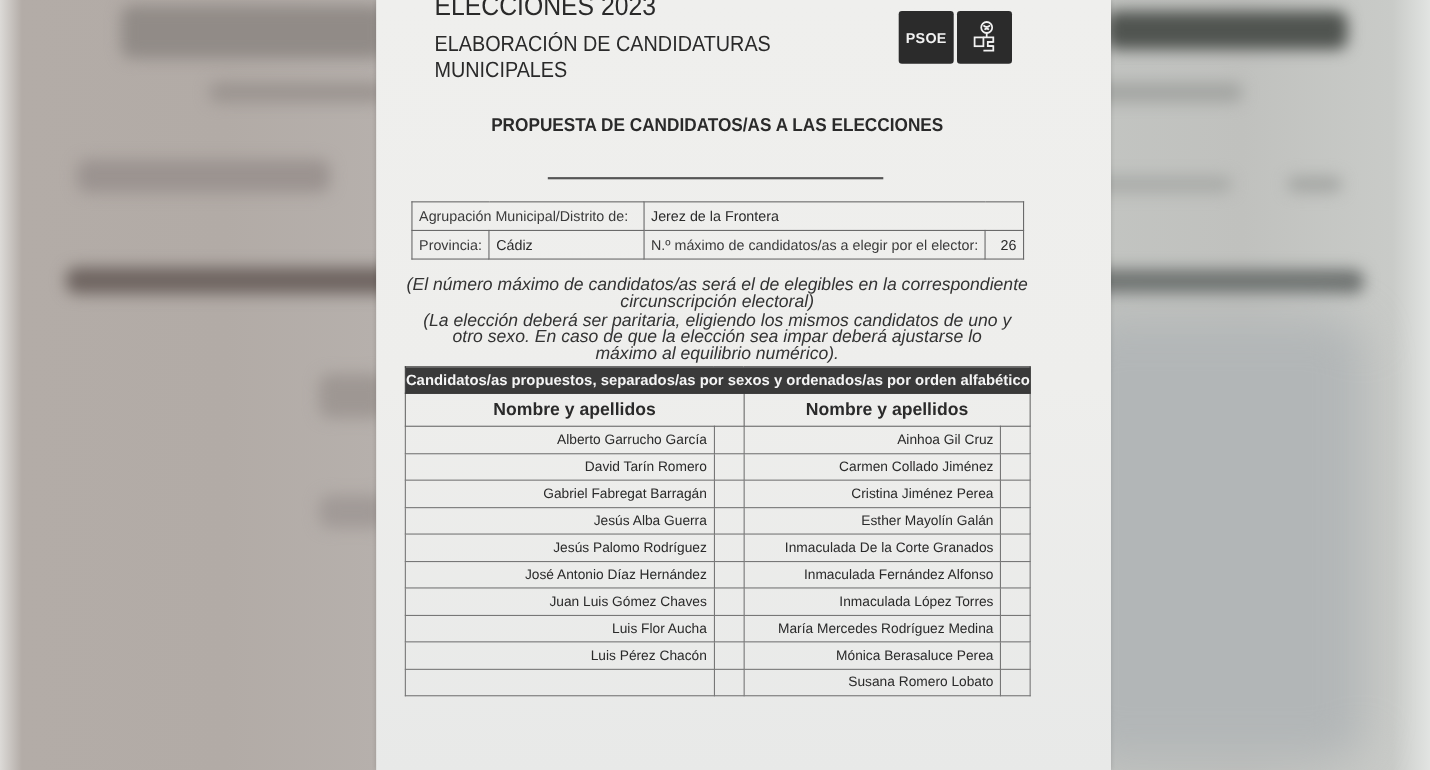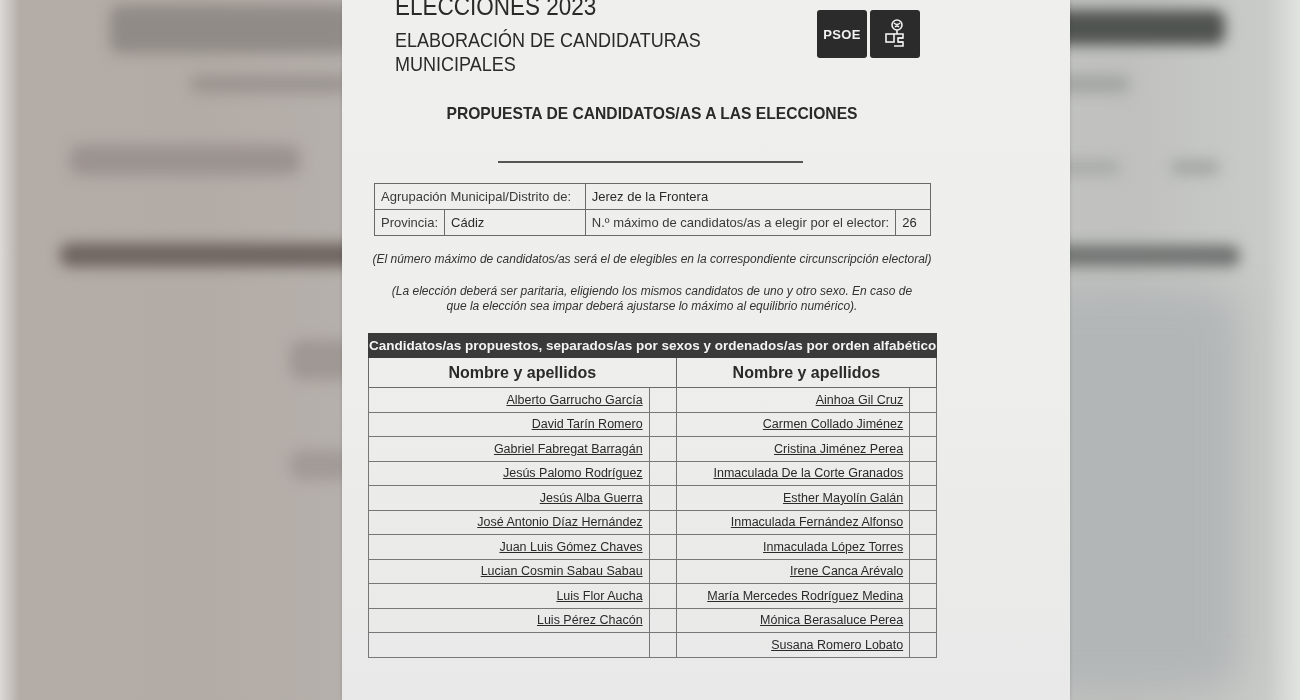--- a/index.html
+++ b/index.html
@@ -30,21 +30,21 @@
     .left .b6 { left: 290px; top: 450px; width: 60px; height: 30px; background: #a19a97; }
     .right .b1 { left: 45px; top: 10px; width: 220px; height: 35px; background: #505450; }
     .right .b2 { left: 10px; top: 75px; width: 160px; height: 18px; background: #a3a5a2; }
     .right .b3 { left: 10px; top: 160px; width: 150px; height: 15px; background: #a9aba8; }
     .right .b4 { left: 210px; top: 160px; width: 50px; height: 15px; background: #a5a7a4; }
     .right .b5 { left: 0px; top: 245px; width: 280px; height: 22px; background: #6f7371; }
     .right .b6 { left: 10px; top: 290px; width: 270px; height: 400px; background: #b2b6b7; border-radius: 30px; filter: blur(20px); }
 
     
     .doc {
-      position: absolute; left: 342px; top: 0; width: 728px; height: 700px;
+      position: absolute; left: 342px; top: 0; width: 668px; height: 700px;
       background: linear-gradient(180deg, #efefed 0%, #eeeeec 50%, #e8e9e8 100%);
       color: #232323;
       box-shadow: 0 0 4px rgba(0,0,0,0.15);
     }
     .hdr-line {
       position: absolute; left: 53px; font-family: "Liberation Sans", sans-serif;
       color: #2a2a2a; transform: scaleX(0.9); transform-origin: left center; white-space: nowrap;
     }
     .hdr-1 { top: -8px; font-size: 25px; }
     .hdr-2 { top: 29px; font-size: 20px; }
@@ -67,38 +67,38 @@
     
     .info {
       position: absolute; top: 183px; left: 32px; width: 557px;
       border-collapse: collapse; font-size: 13px;
     }
     .info td { border: 1px solid #6a6a6a; height: 26px; padding: 0 6px; white-space: nowrap; }
     .info .lbl { color: #3a3a3a; }
     .info .val { font-weight: normal; color: #2a2a2a; }
     .note {
       position: absolute; left: 0; width: 620px; text-align: center;
-      font-style: italic; font-size: 12px; color: #333; line-height: 15px;
+      font-style: italic; font-size: 16px; color: #333; line-height: 15px;
     }
     .note-1 { top: 252px; }
     .note-2 { top: 284px; padding: 0 40px; }
     
     .cand {
       position: absolute; top: 333px; left: 26px; width: 562px;
       border-collapse: collapse; font-size: 12.5px; color: #2a2a2a;
     }
     .cand .banner th {
       background: #3a3a3a; color: #f4f4f4; font-weight: bold; font-size: 13.5px;
       height: 24px; text-align: center; white-space: nowrap; border: 1px solid #3a3a3a;
     }
     .cand .colhdr th {
       font-weight: bold; font-size: 16px; height: 30px; border: 1px solid #6a6a6a;
       text-align: center;
     }
-    .cand td { border: 1px solid #777; height: 24.5px; padding: 0 6px; white-space: nowrap; text-decoration: underline; }
+    .cand td { border: 1px solid #777; height: 24.5px; padding: 0 6px; white-space: nowrap; }
     .cand td.name { text-align: right; }
     .cand td.box { width: 27px; }
   </style>
 </head>
 <body>
 
 <div class="side left">
   <div class="blur-bar b1"></div>
   <div class="blur-bar b2"></div>
   <div class="blur-bar b3"></div>
@@ -140,21 +140,21 @@
   <table class="info">
     <tbody>
         <tr>
       <td class="lbl" colspan="2">Agrupación Municipal/Distrito de:</td>
       <td class="val" colspan="2">Jerez de la Frontera</td>
     </tr>
     <tr>
       <td class="lbl" style="width:60px">Provincia:</td>
       <td class="val" style="width:142px">Cádiz</td>
       <td class="lbl">N.º máximo de candidatos/as a elegir por el elector:</td>
-      <td class="val" style="width:36px;text-align:left">26</td>
+      <td class="val" style="width:36px;text-align:right">26</td>
     </tr>
   </tbody>
     </table>
 
   <div class="note note-1">(El número máximo de candidatos/as será el de elegibles en la correspondiente circunscripción electoral)</div>
   <div class="note note-2">(La elección deberá ser paritaria, eligiendo los mismos candidatos de uno y otro sexo. En caso de que la elección sea impar deberá ajustarse lo máximo al equilibrio numérico).</div>
 
   <table class="cand">
     <tbody>
         <tr class="banner">
@@ -176,47 +176,41 @@
       <td class="name">Carmen Collado Jiménez</td>
       <td class="box"></td>
     </tr>
     <tr>
       <td class="name">Gabriel Fabregat Barragán</td>
       <td class="box"></td>
       <td class="name">Cristina Jiménez Perea</td>
       <td class="box"></td>
     </tr>
     <tr>
+      <td class="name">Jesús Alba Guerra</td>
+      <td class="box"></td>
+      <td class="name">Esther Mayolín Galán</td>
+      <td class="box"></td>
+    </tr>
+    <tr>
       <td class="name">Jesús Palomo Rodríguez</td>
       <td class="box"></td>
       <td class="name">Inmaculada De la Corte Granados</td>
       <td class="box"></td>
     </tr>
     <tr>
-      <td class="name">Jesús Alba Guerra</td>
-      <td class="box"></td>
-      <td class="name">Esther Mayolín Galán</td>
-      <td class="box"></td>
-    </tr>
-    <tr>
       <td class="name">José Antonio Díaz Hernández</td>
       <td class="box"></td>
       <td class="name">Inmaculada Fernández Alfonso</td>
       <td class="box"></td>
     </tr>
     <tr>
       <td class="name">Juan Luis Gómez Chaves</td>
       <td class="box"></td>
       <td class="name">Inmaculada López Torres</td>
-      <td class="box"></td>
-    </tr>
-    <tr>
-      <td class="name">Lucian Cosmin Sabau Sabau</td>
-      <td class="box"></td>
-      <td class="name">Irene Canca Arévalo</td>
       <td class="box"></td>
     </tr>
     <tr>
       <td class="name">Luis Flor Aucha</td>
       <td class="box"></td>
       <td class="name">María Mercedes Rodríguez Medina</td>
       <td class="box"></td>
     </tr>
     <tr>
       <td class="name">Luis Pérez Chacón</td>

